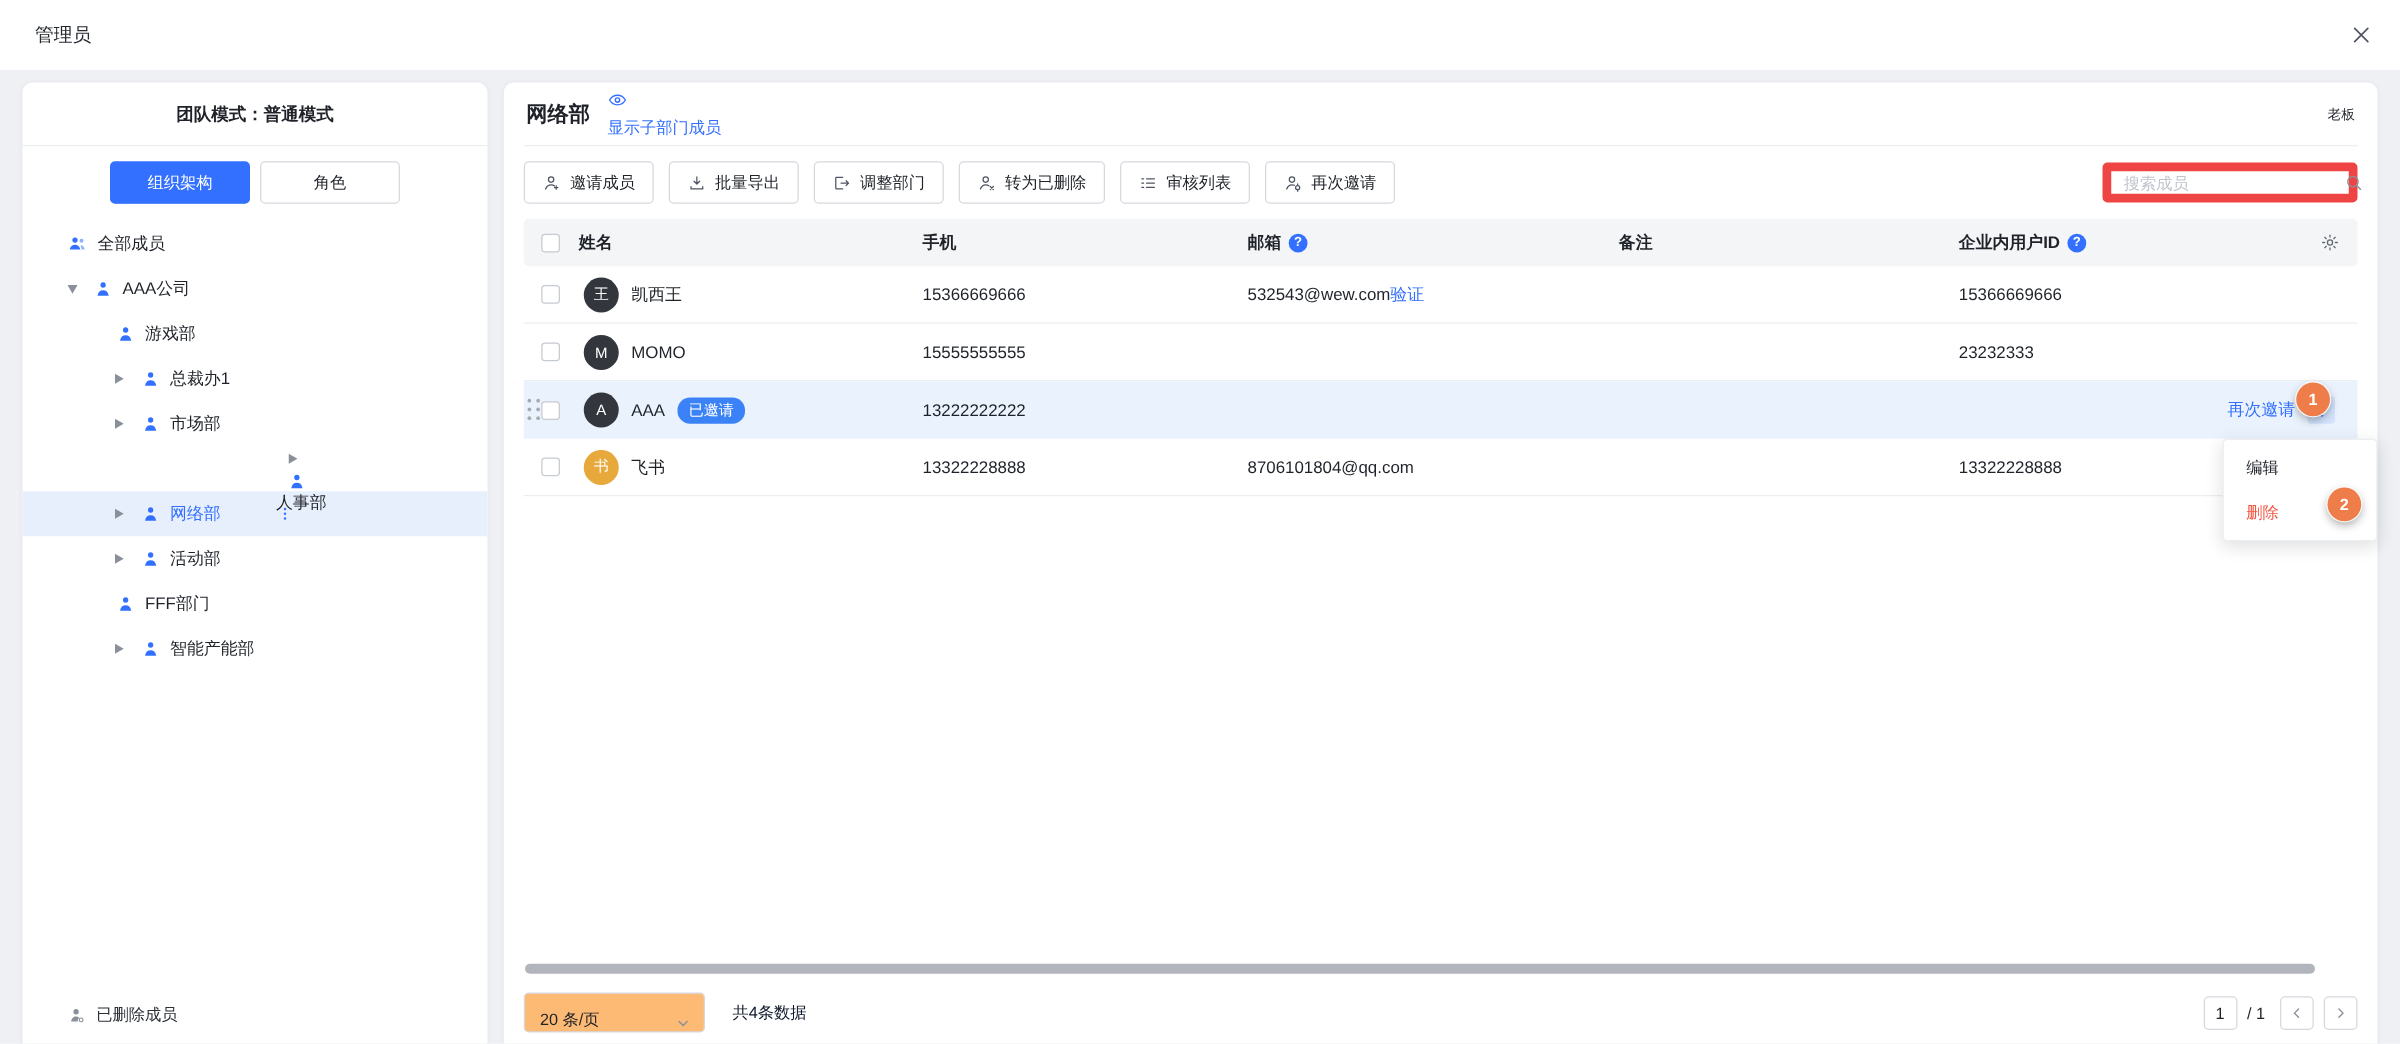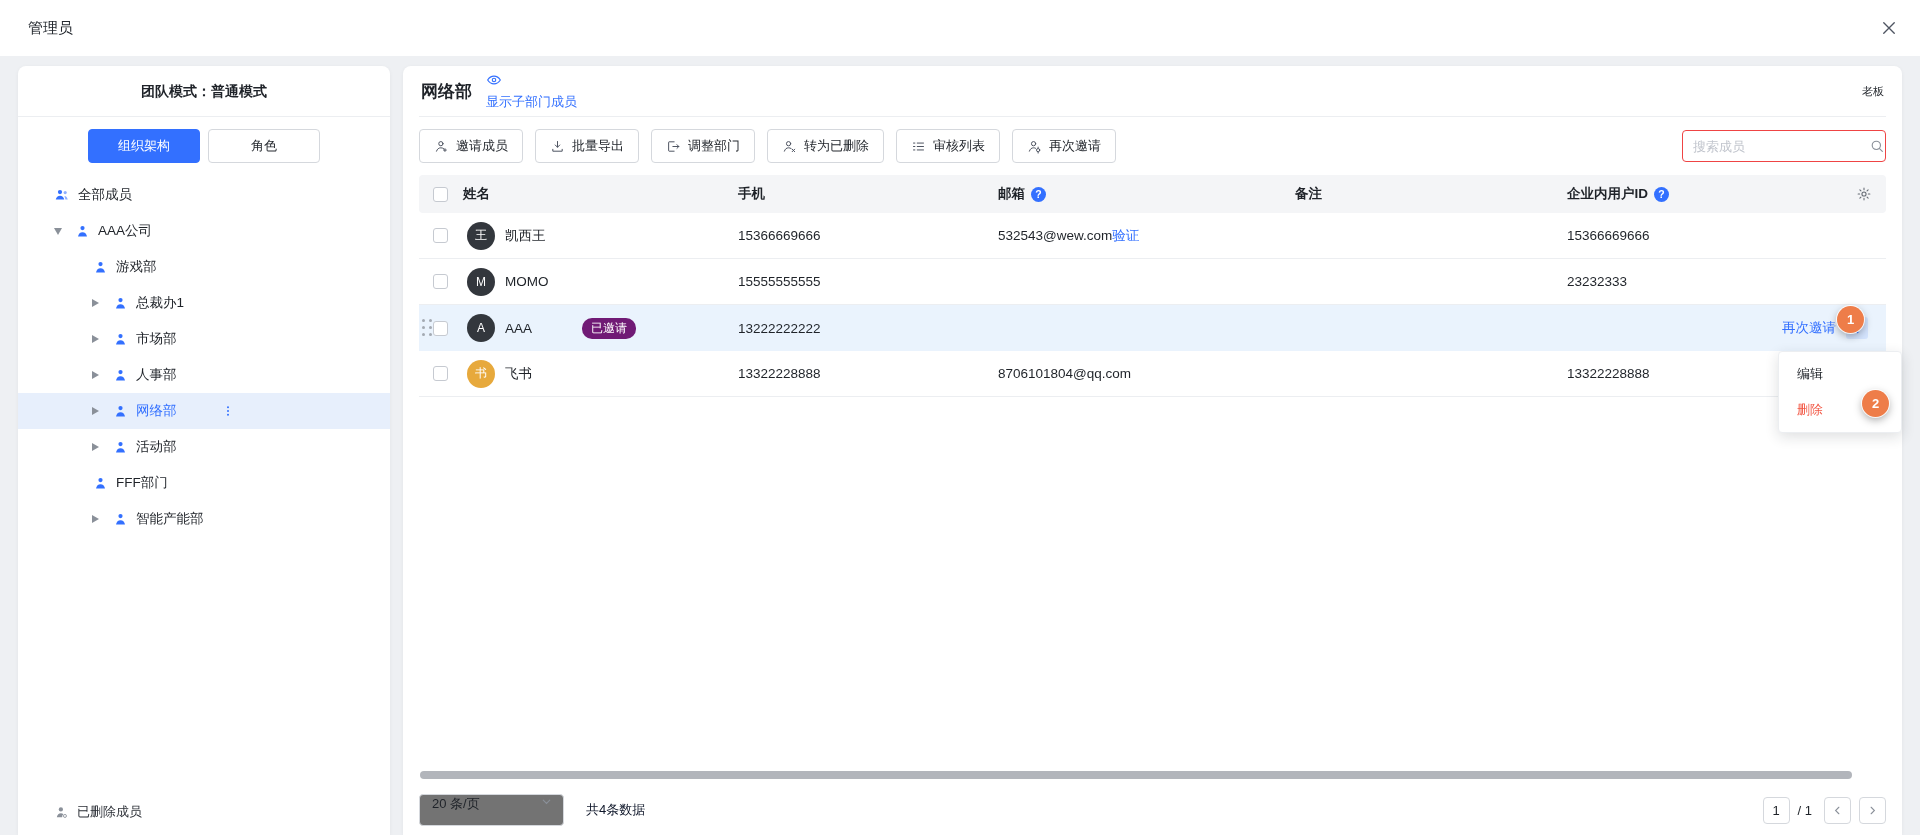--- a/index.html
+++ b/index.html
@@ -39,57 +39,57 @@
 
   
   .m-header { height:51px; display:flex; align-items:center; border-bottom:1px solid #eceef1; padding:0 2px; }
   .m-title { font-size:17px; font-weight:bold; margin-right:14px; }
   .m-sublink { display:flex; align-items:flex-start; gap:5px; color:#3370ff; cursor:pointer;flex-direction:column; }
   .m-roletag { margin-left:auto; font-size:11px; color:#1f2329; }
 
   
   .toolbar { margin-top:12px; display:flex; gap:12px; align-items:center; }
   .tb-btn { height:34px; padding:0 14px; display:flex; align-items:center; gap:7px; border:1px solid #d5d8dd; border-radius:4px; background:#fff; font-size:13px; color:#1f2329; cursor:pointer; }
-  .search-box { margin-left:auto; width:204px; height:32px; border:1px solid #ef4444; border-radius:4px; display:flex; align-items:center; padding:0 9px 0 10px; background:#fff; }
+  .search-box { margin-left:auto; width:204px; height:32px; border:7px solid #ef4444; border-radius:4px; display:flex; align-items:center; padding:0 9px 0 10px; background:#fff; }
   .search-box input { border:none; outline:none; flex:1; font-size:13px; color:#1f2329; font-family:inherit; }
   .search-box input::placeholder { color:#c0c4cc; }
 
   
   .grid { display:grid; grid-template-columns:44px 275px 260px 297px 272px 1fr 44px; align-items:center; }
   .t-header { margin-top:12px; height:38px; background:#f4f5f7; border-radius:4px; font-weight:600; font-size:13.5px; color:#1f2329; }
   .t-header .cell { display:flex; align-items:center; gap:6px; }
   .checkbox { width:15px; height:15px; border:1px solid #c6cad1; border-radius:3px; background:#fff; margin-left:14px; cursor:pointer; }
   .help { width:15px; height:15px; border-radius:50%; background:#3370ff; color:#fff; font-size:10.5px; display:inline-flex; align-items:center; justify-content:center; font-weight:bold; cursor:pointer; }
   .gear-cell { display:flex; justify-content:center; }
   .t-row { position:relative; height:46px; border-bottom:1px solid #eceef1; font-size:13.5px; }
   .t-row.hl { background:#eaf3fd; border-bottom:none; }
   .name-cell { display:flex; align-items:center; gap:10px; padding-left:4px; }
   .avatar { width:28px; height:28px; border-radius:50%; color:#fff; font-size:12px; display:flex; align-items:center; justify-content:center; flex:0 0 28px; }
-  .badge { background:#701a75; color:#fff; font-size:12px; padding:2px 9px; border-radius:10px; white-space:nowrap;margin-left:40px; }
+  .badge { background:#3b82f6; color:#fff; font-size:12px; padding:2px 9px; border-radius:10px; white-space:nowrap; }
   .email-cell { display:flex; align-items:center; gap:0; }
   .link { color:#3370ff; cursor:pointer; }
   .row-actions { position:absolute; right:18px; top:0; height:46px; display:flex; align-items:center; gap:10px; }
   .more-btn { width:22px; height:22px; border-radius:3px; background:rgba(51,112,255,.12); display:flex; align-items:center; justify-content:center; cursor:pointer; }
   .drag-handle { position:absolute; left:3px; top:14px; width:10px; height:18px; display:grid; grid-template-columns:3px 3px; gap:3px 4px; cursor:grab; }
   .drag-handle i { width:3px; height:3px; border-radius:50%; background:#a4aab2; }
 
   
   .popover { position:fixed; left:1778px; top:351px; width:124px; background:#fff; border:1px solid #eceef1; border-radius:4px; box-shadow:0 4px 14px rgba(31,35,41,.14); z-index:50; padding:4px 0; }
   .menu-item { height:36px; display:flex; align-items:center; padding-left:18px; font-size:13px; cursor:pointer; }
   .menu-item.danger { color:#f25643; }
 
   
   .ann { position:fixed; width:27px; height:27px; border-radius:50%; background:#ee7d49; color:#fff; font-size:13px; font-weight:bold; display:flex; align-items:center; justify-content:center; z-index:60; box-shadow:0 0 0 1px rgba(255,255,255,.85), 0 3px 8px rgba(0,0,0,.35); }
   .ann-1 { left:1837px; top:306px; }
   .ann-2 { left:1862px; top:390px; }
 
   
   .hscroll { position:absolute; left:17px; right:50px; bottom:56px; height:8px; border-radius:4px; background:#b2b5bb; cursor:pointer; }
   .m-footer { position:absolute; left:16px; right:16px; bottom:0; height:50px; display:flex; align-items:center; }
-  .page-size { width:145px; height:32px; border:1px solid #d5d8dd; border-radius:4px; display:flex; align-items:flex-start; justify-content:space-between; padding:0 10px 16px 12px; background:#737373; cursor:pointer; }
+  .page-size { width:145px; height:32px; border:1px solid #d5d8dd; border-radius:4px; display:flex; align-items:flex-end; justify-content:space-between; padding:0 10px 0 12px; background:#fdba74; cursor:pointer; }
   .total-text { margin-left:22px; color:#0f172a; }
   .pager { margin-left:auto; display:flex; align-items:center; gap:8px; }
   .page-box { width:27px; height:27px; border:1px solid #d5d8dd; border-radius:4px; display:flex; align-items:center; justify-content:center; background:#fff; cursor:text; }
   .page-total { color:#1f2329; margin-right:4px; }
   .pg-btn { width:27px; height:27px; border:1px solid #d5d8dd; border-radius:4px; display:flex; align-items:center; justify-content:center; background:#fff; cursor:pointer; }
 </style>
 </head>
 <body>
 
 <div class="topbar">
@@ -161,21 +161,21 @@
           <i class="caret-right"></i>
         </span>
         <span class="ic tree-icon">
           <svg width="15" height="15" viewBox="0 0 24 24" fill="#3370ff">
             <circle cx="12" cy="6.4" r="3.4"></circle>
             <path d="M4.8 20c.9-4.6 3.4-6.9 7.2-6.9s6.3 2.3 7.2 6.9z"></path>
           </svg>
         </span>
         <span>市场部</span>
       </div>
-      <div class="tree-item" style="padding-left: 74px;">
+      <div class="tree-item" style="padding-left: 74px; flex-direction: column;">
         <span class="caret">
           <i class="caret-right"></i>
         </span>
         <span class="ic tree-icon">
           <svg width="15" height="15" viewBox="0 0 24 24" fill="#3370ff">
             <circle cx="12" cy="6.4" r="3.4"></circle>
             <path d="M4.8 20c.9-4.6 3.4-6.9 7.2-6.9s6.3 2.3 7.2 6.9z"></path>
           </svg>
         </span>
         <span>人事部</span>

